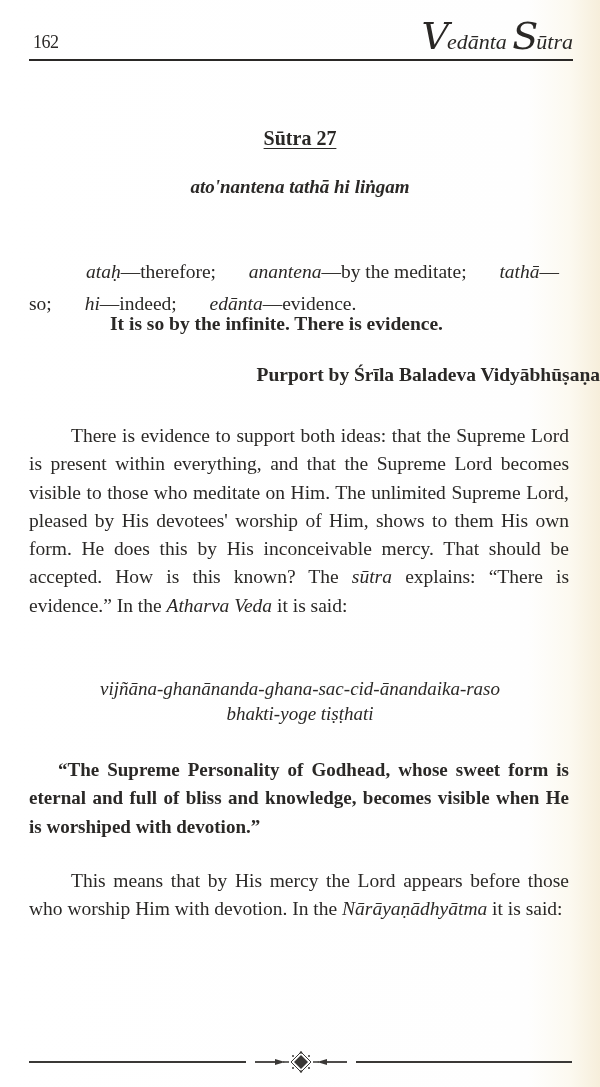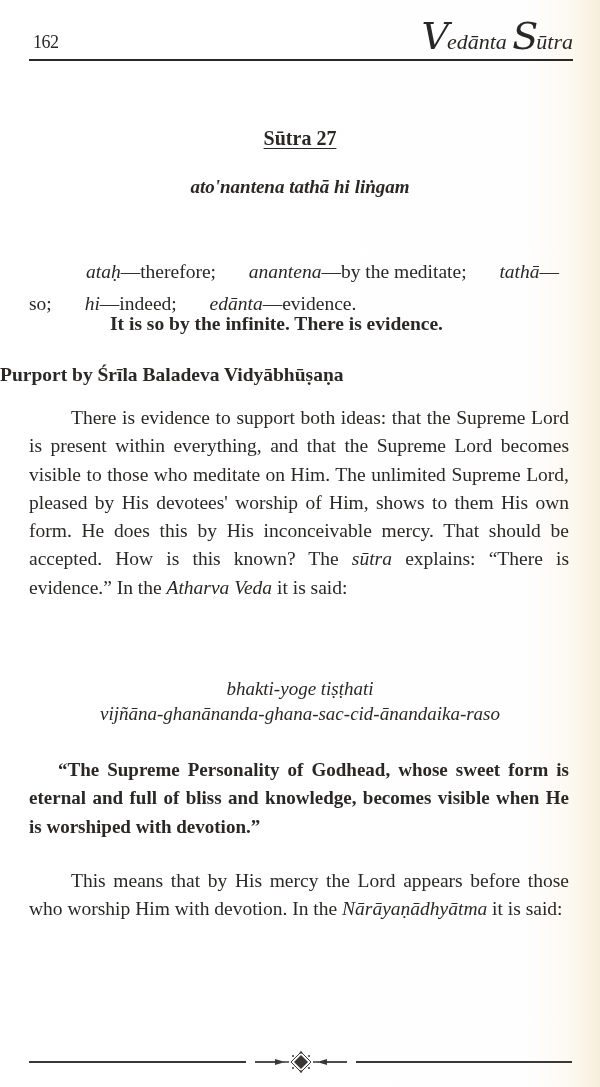--- a/index.html
+++ b/index.html
@@ -17,21 +17,21 @@
     .running-title .cap { font-size: 38px; font-style: italic; font-family: "DejaVu Serif", serif; font-weight: normal; margin-right: -2px; }
     .header-rule { position: absolute; left: 0; right: 0; top: 59px; height: 2px; background: #2a2826; }
 
     .sutra-heading { position: absolute; left: 0; right: 0; top: 127px; text-align: center; font-size: 20px; font-weight: bold; }
     .sutra-heading span { text-decoration: underline; text-underline-offset: 3px; text-decoration-thickness: 1px; margin-top: 8px; }
 
     .verse { position: absolute; left: 0; right: 0; text-align: center; font-style: italic; font-size: 19px; }
     .synonyms { position: absolute; left: 29px; width: 542px; top: 256px; font-size: 19.5px; line-height: 32px; text-indent: 29px; }
     .synonyms i { font-style: italic; margin-left: 28px; }
     .translation { position: absolute; left: 62px; top: 313px; font-size: 19.5px; font-weight: bold; margin-left: 48px; }
-    .purport-heading { position: absolute; left: 0; right: 0; top: 364px; text-align: left; font-size: 19.5px; font-weight: bold; }
+    .purport-heading { position: absolute; left: 0; right: 0; top: 364px; text-align: right; font-size: 19.5px; font-weight: bold; }
 
     .para { position: absolute; left: 29px; width: 540px; font-size: 19.5px; line-height: 28.3px; text-align: justify; text-indent: 42px; }
     .para i { font-style: italic; }
     .quote-block { position: absolute; left: 0; right: 0; top: 676px; text-align: center; font-style: italic; font-size: 19px; line-height: 25px; }
     .quote-translation { position: absolute; left: 29px; width: 540px; top: 756px; font-size: 19px; font-weight: bold; line-height: 28.3px; text-align: justify; text-indent: 29px; }
 
     .footer-ornament { position: absolute; left: 29px; width: 543px; top: 1055px; height: 14px; }
     .footer-ornament .line-left { position: absolute; left: 0; top: 6px; width: 217px; height: 2px; background: #3a3836; }
     .footer-ornament .line-right { position: absolute; right: 0; top: 6px; width: 216px; height: 2px; background: #3a3836; }
     .footer-ornament svg { position: absolute; left: 224px; top: -4px; }
@@ -56,27 +56,27 @@
   <div class="verse" style="top:176px;font-weight:bold;">ato'nantena tathā hi liṅgam</div>
 
   <div class="synonyms">
     <i>ataḥ</i><span>—therefore; </span><i>anantena</i><span>—by the meditate; </span><i>tathā</i><span>—so; </span><i>hi</i><span>—indeed; </span><i>edānta</i><span>—evidence.</span>
   </div>
 
   <div class="translation">It is so by the infinite. There is evidence.</div>
 
   <div class="purport-heading">Purport by Śrīla Baladeva Vidyābhūṣaṇa</div>
 
-  <div class="para" style="top:404px;">
+  <div class="para" style="top:422px;">
     <span>There is evidence to support both ideas: that the Supreme Lord is present within everything, and that the Supreme Lord becomes visible to those who meditate on Him. The unlimited Supreme Lord, pleased by His devotees' worship of Him, shows to them His own form. He does this by His inconceivable mercy. That should be accepted. How is this known? The </span><i>sūtra</i><span> explains: “There is evidence.” In the </span><i>Atharva Veda</i><span> it is said:</span>
   </div>
 
   <div class="quote-block">
+    <div>vijñāna-ghanānanda-ghana-sac-cid-ānandaika-raso</div>
     <div>bhakti-yoge tiṣṭhati</div>
-    <div>vijñāna-ghanānanda-ghana-sac-cid-ānandaika-raso</div>
   </div>
 
   <div class="quote-translation">“The Supreme Personality of Godhead, whose sweet form is eternal and full of bliss and knowledge, becomes visible when He is worshiped with devotion.”</div>
 
   <div class="para" style="top:867px;">
     <span>This means that by His mercy the Lord appears before those who worship Him with devotion. In the </span><i>Nārāyaṇādhyātma</i><span> it is said:</span>
   </div>
 
   <div class="footer-ornament">
     <div class="line-left"></div>

